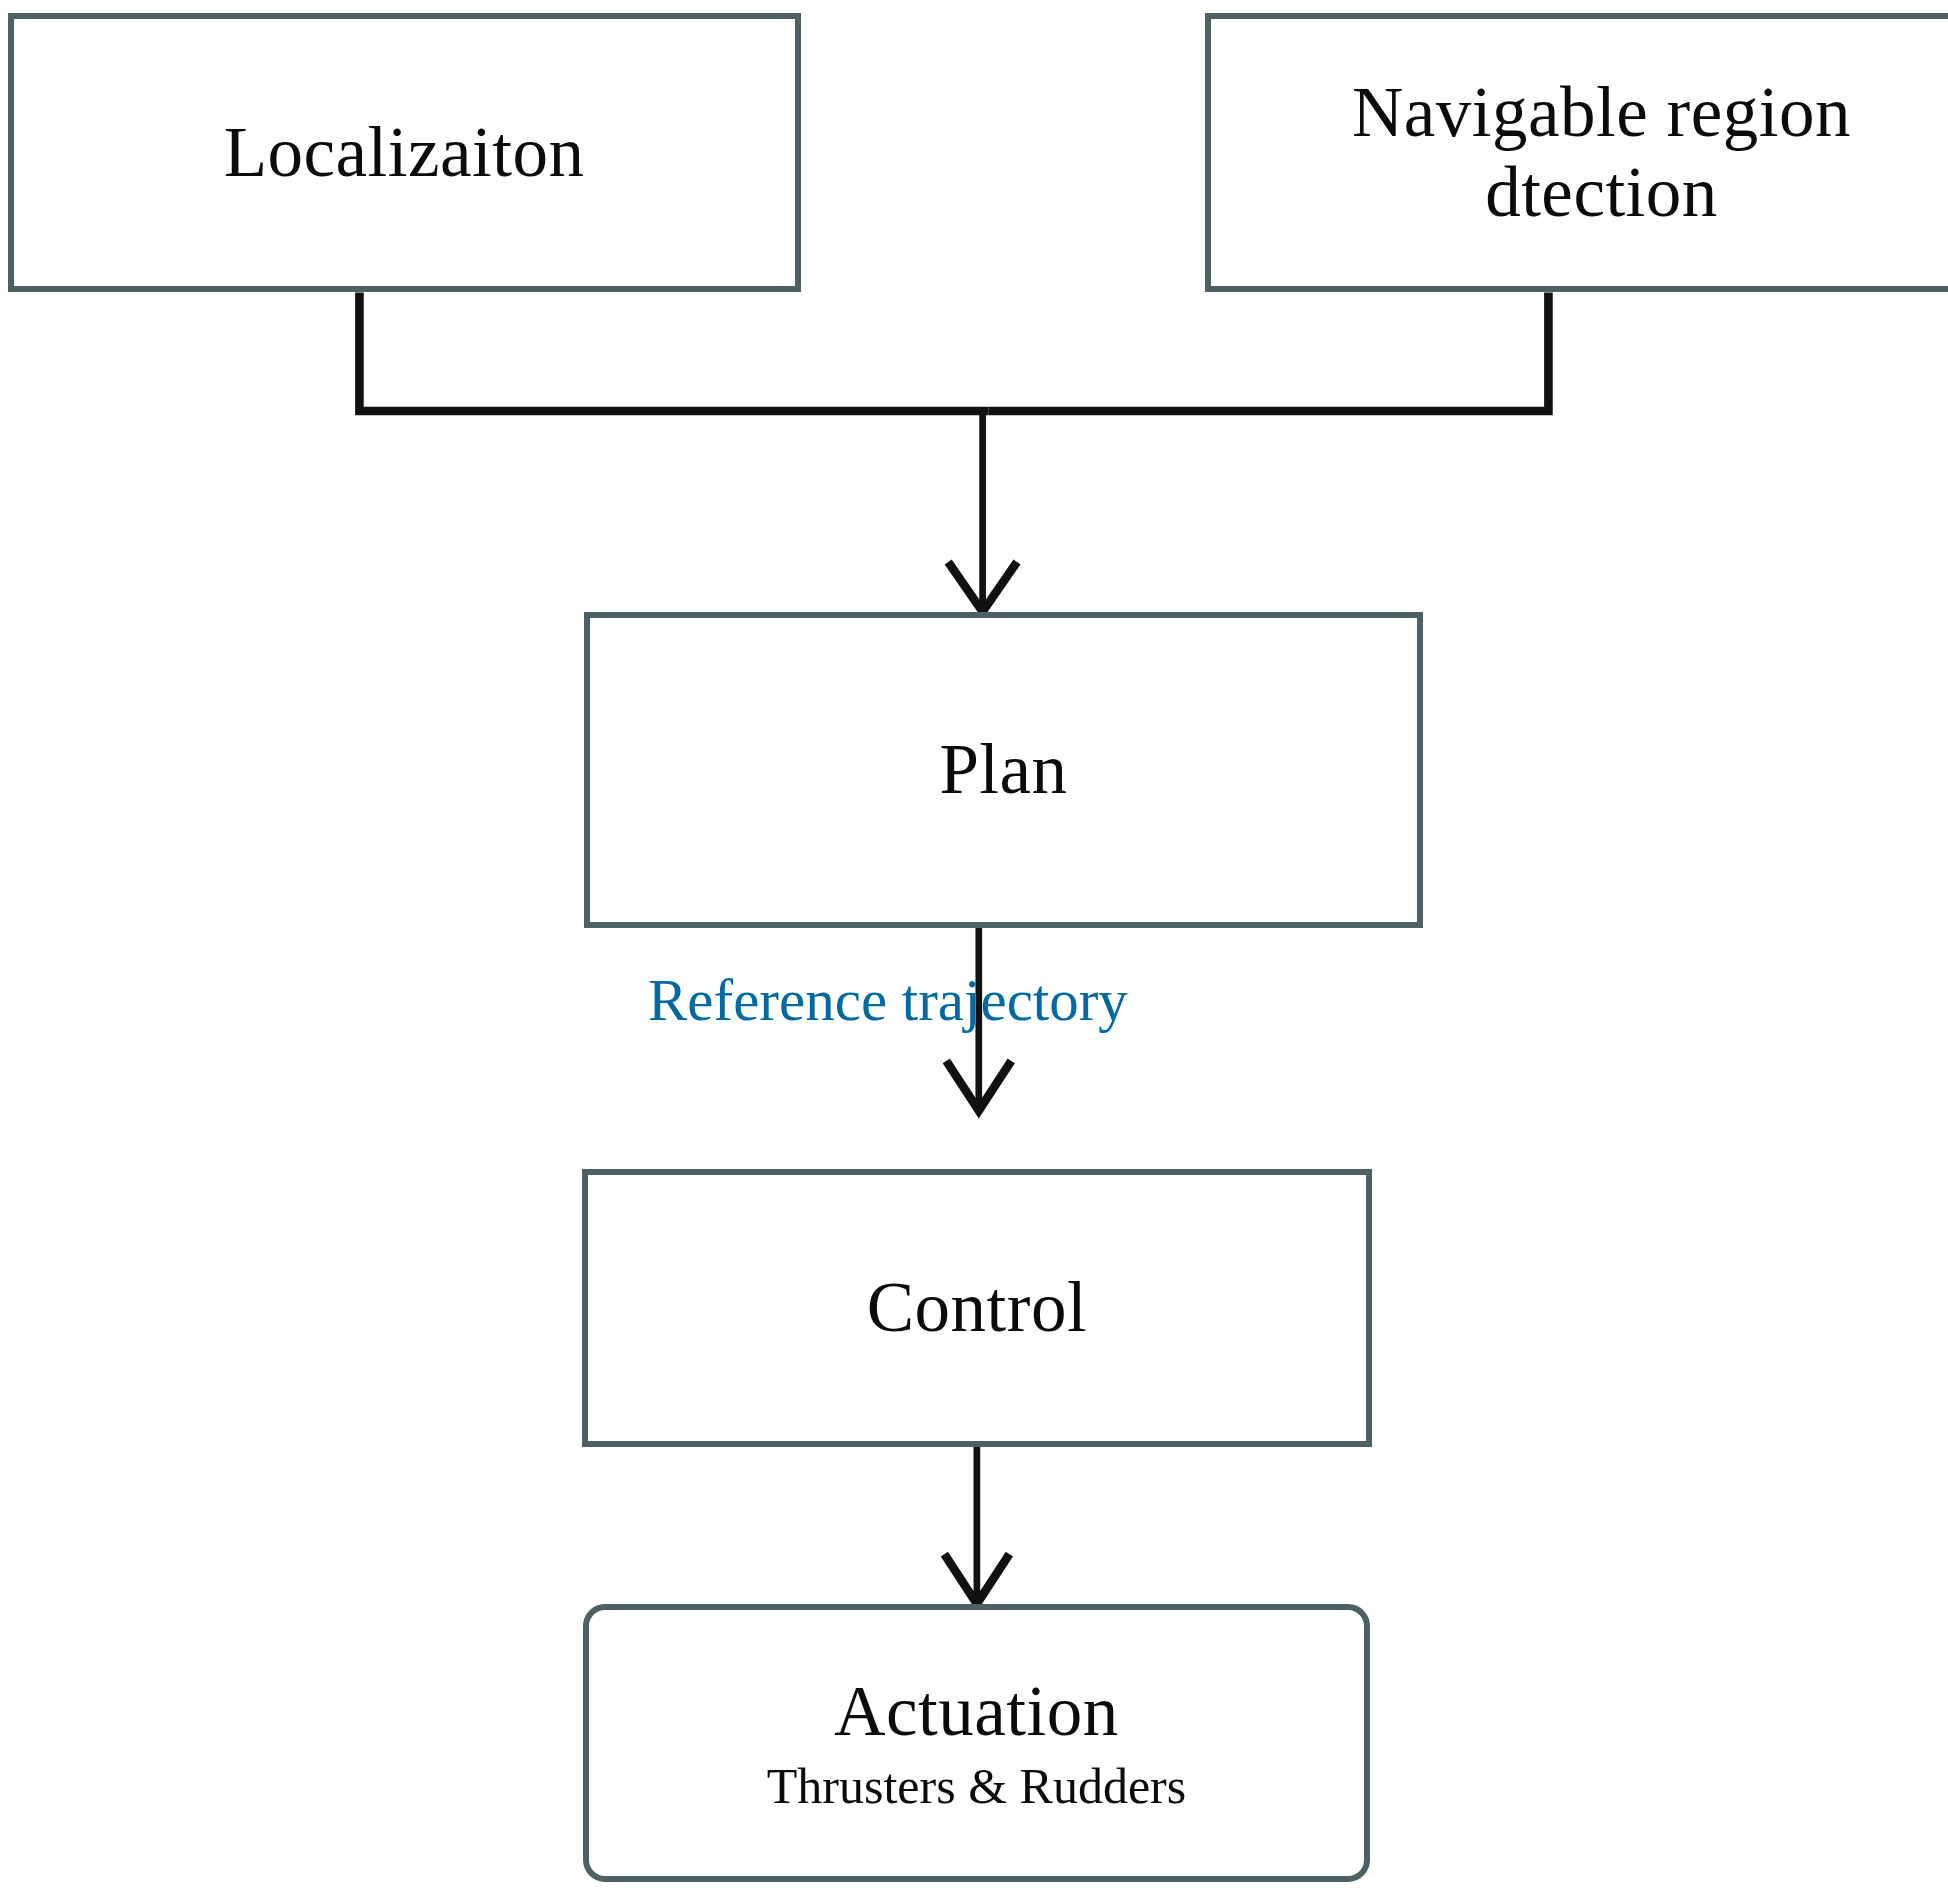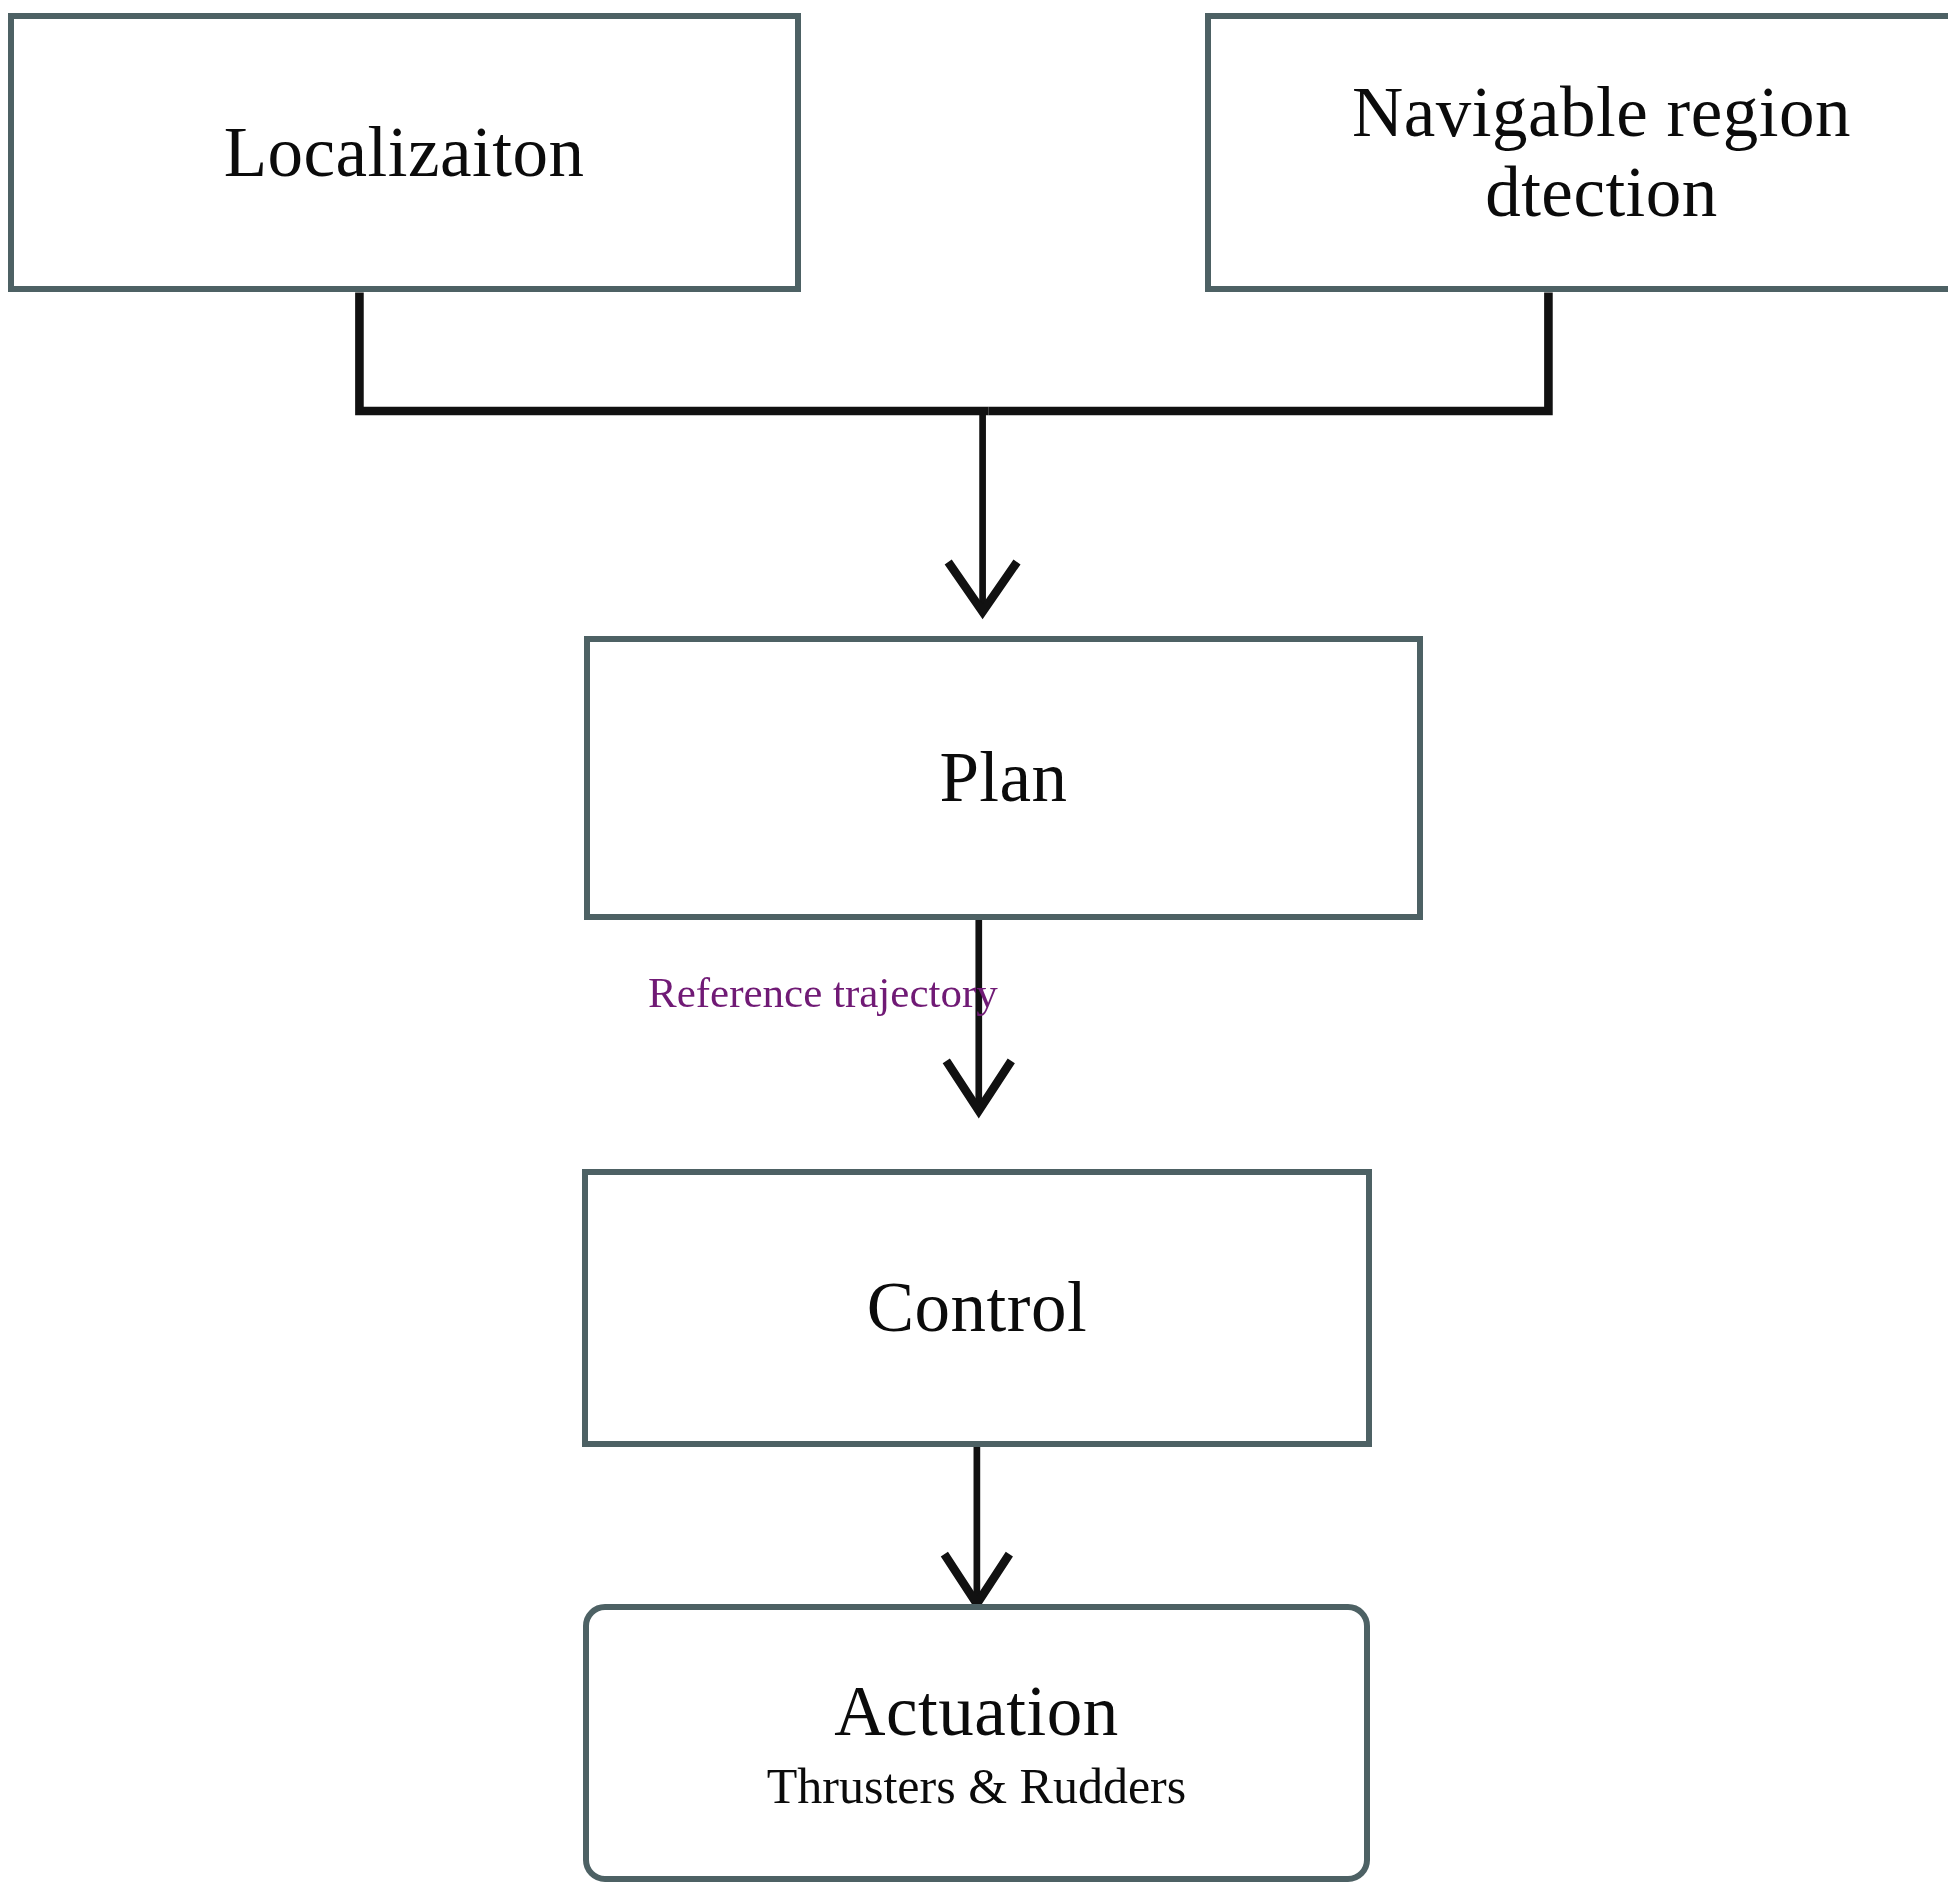--- a/index.html
+++ b/index.html
@@ -41,43 +41,43 @@
   }
 
   
   #node-localization {
     left: 7.6px;  top: 13.4px;  width: 793px;  height: 279px;
   }
   #node-navregion {
     left: 1205px; top: 13.4px; width: 793px; height: 279px;
   }
   #node-plan {
-    left: 584px; top: 636px; width: 839px; height: 284px;
+    left: 584px; top: 612px; width: 839px; height: 316px;
   }
   #node-control {
     left: 582px; top: 1169px; width: 790px; height: 278px;
   }
   #node-actuation {
     left: 583px; top: 1604px; width: 787px; height: 278px; border-radius: 22px;
   }
 
   
   #connectors {
     position: absolute;
     left: 0; top: 0;
     width: 1948px;
     height: 1902px;
     pointer-events: none;
   }
 
   
   .edge-label {
     position: absolute;
-    font-size: 43px;
-    color: #701a75;
+    font-size: 59px;
+    color: #0369a1;
     white-space: nowrap;
     line-height: 1;
   }
   #label-reference-trajectory {
     left: 648px;
     top: 971px;
   }
   #label-control-commands {
     left: 728px;
     top: 1449px;

